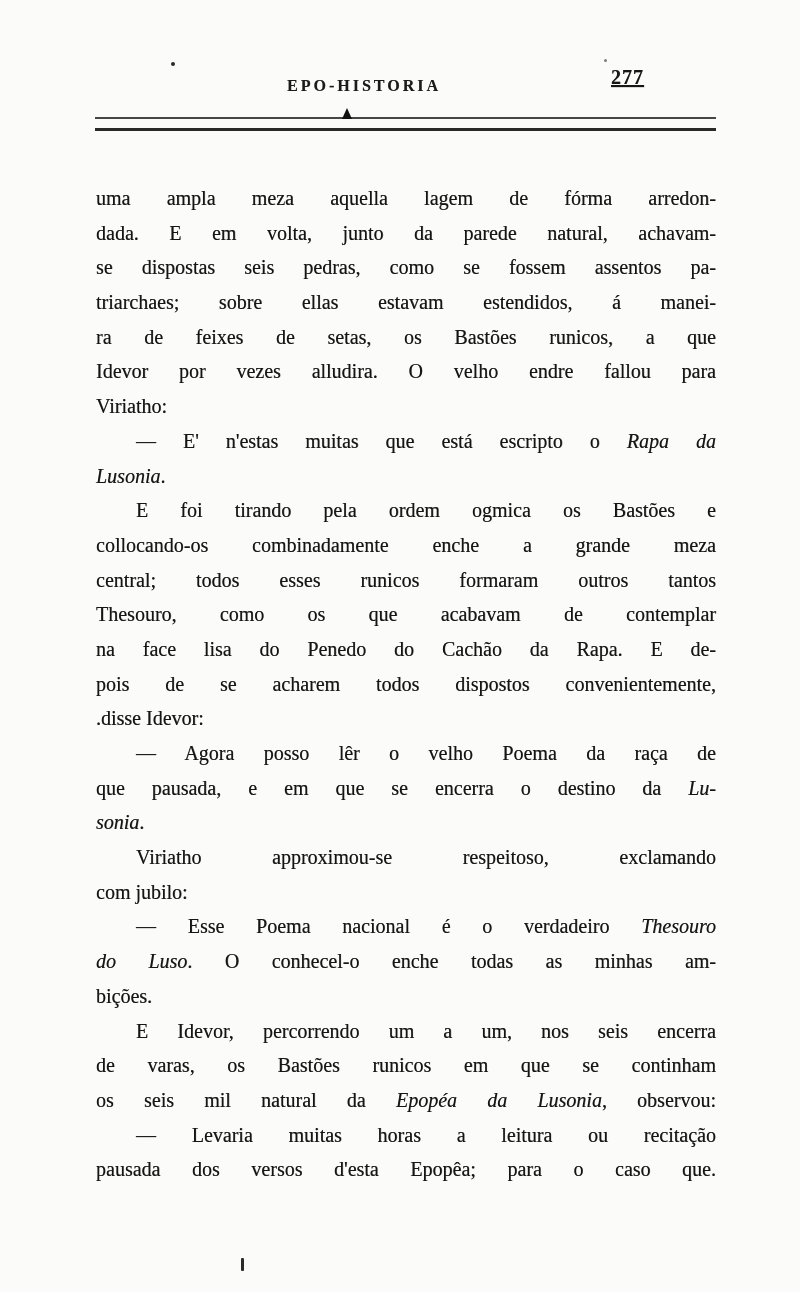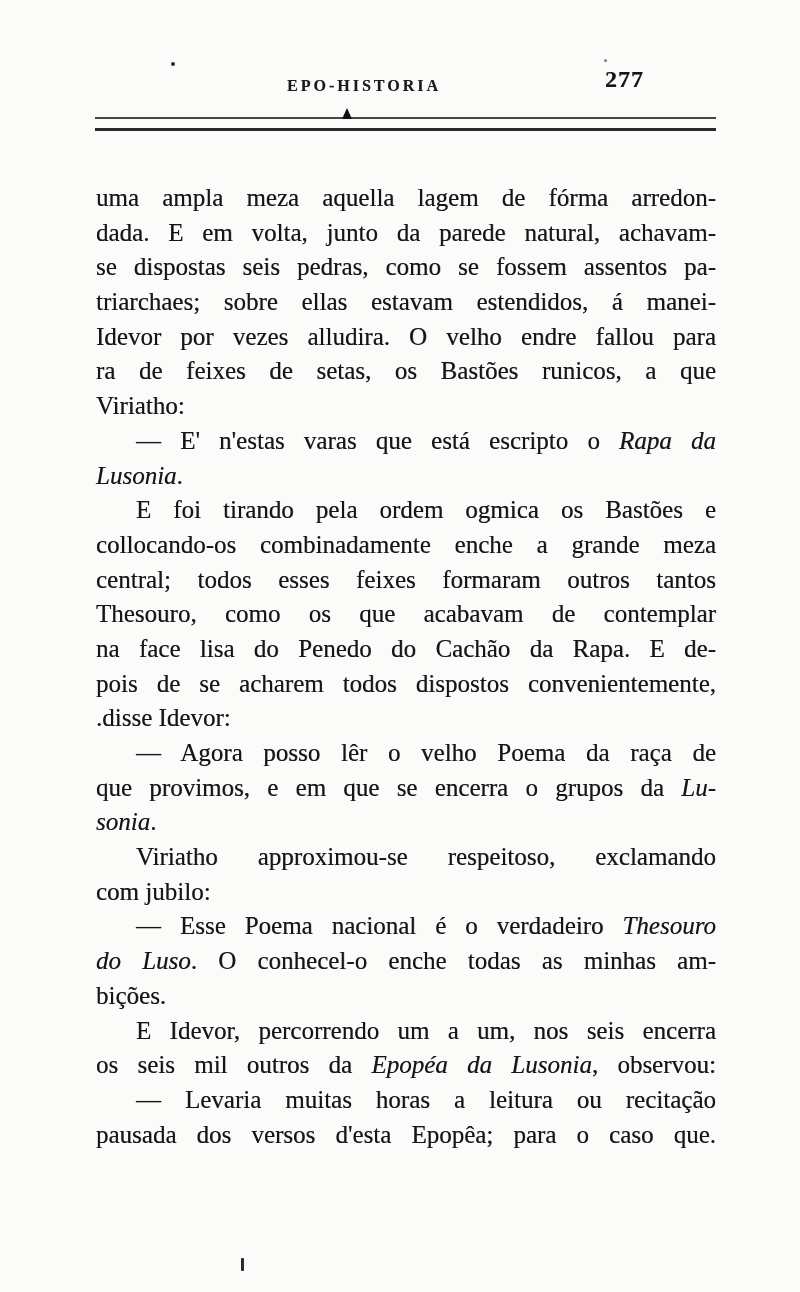--- a/index.html
+++ b/index.html
@@ -7,35 +7,36 @@
     position:relative;width:728px;height:1292px;background:#fbfbfa;
     font-family:"Liberation Serif","DejaVu Serif",serif;color:#151515;
     overflow:hidden;
   }
   .running-title{
     position:absolute;top:77px;left:0;width:100%;text-align:center;
     font-size:16px;font-weight:bold;letter-spacing:3px;color:#1b1b1b;
     text-shadow:0.3px 0.3px 0 rgba(20,20,20,.5);
   }
   .page-number{
-    position:absolute;top:66px;right:84px;font-size:24px;font-weight:bold;
+    position:absolute;top:66px;right:84px;font-size:20px;font-weight:bold;
     color:#161616;letter-spacing:1px;
     text-shadow:0.3px 0.3px 0 rgba(20,20,20,.5);
+    text-decoration:underline;
   }
   .rule{position:absolute;left:95px;width:621px;background:#1d1d1d;}
   .rule-thin{top:117px;height:2px;opacity:.82;}
   .rule-thick{top:128px;height:3px;opacity:.95;}
   .ink-blot{
     position:absolute;left:342px;top:108px;width:0;height:0;
     border-left:5px solid transparent;border-right:5px solid transparent;
     border-bottom:11px solid #121212;
   }
   .text-block{
     position:absolute;left:96px;top:181px;width:620px;
-    font-size:25px;line-height:34.7px;
+    font-size:20px;line-height:34.7px;
     text-shadow:0.35px 0.35px 0 rgba(20,20,20,.55);
   }
   .line{height:34.7px;}
   .line.just{text-align:justify;text-align-last:justify;}
   .line.indent{padding-left:40px;}
   .line i{font-style:italic;}
   .speck{position:absolute;background:#2a2a2a;border-radius:50%;}
   .spk-a{left:171px;top:62px;width:4px;height:4px;}
   .spk-b{left:604px;top:59px;width:3px;height:3px;opacity:.6;}
   .spk-c{left:791px;top:296px;width:4px;height:3px;opacity:.7;}
@@ -57,42 +58,43 @@
 
   <div class="rule rule-thin"></div>
   <div class="rule rule-thick"></div>
   <div class="ink-blot"></div>
 
   <div class="text-block">
       <div class="line just"><span>uma ampla meza aquella lagem de fórma arredon-</span></div>
       <div class="line just"><span>dada. E em volta, junto da parede natural, achavam-</span></div>
       <div class="line just"><span>se dispostas seis pedras, como se fossem assentos pa-</span></div>
       <div class="line just"><span>triarchaes; sobre ellas estavam estendidos, á manei-</span></div>
+      <div class="line just"><span>ra de feixes de setas, os Bastões runicos, a que</span></div>
       <div class="line just"><span>Idevor por vezes alludira. O velho endre fallou para</span></div>
-      <div class="line just"><span>ra de feixes de setas, os Bastões runicos, a que</span></div>
       <div class="line"><span>Viriatho:</span></div>
-      <div class="line just indent"><span>— E' n'estas varas que está escripto o </span><i>Rapa da</i></div>
+      <div class="line just indent"><span>— E' n'estas muitas que está escripto o </span><i>Rapa da</i></div>
       <div class="line"><i>Lusonia</i><span>.</span></div>
       <div class="line just indent"><span>E foi tirando pela ordem ogmica os Bastões e</span></div>
       <div class="line just"><span>collocando-os combinadamente enche a grande meza</span></div>
-      <div class="line just"><span>central; todos esses feixes formaram outros tantos</span></div>
+      <div class="line just"><span>central; todos esses runicos formaram outros tantos</span></div>
       <div class="line just"><span>Thesouro, como os que acabavam de contemplar</span></div>
       <div class="line just"><span>na face lisa do Penedo do Cachão da Rapa. E de-</span></div>
       <div class="line just"><span>pois de se acharem todos dispostos convenientemente,</span></div>
       <div class="line"><span>.disse Idevor:</span></div>
       <div class="line just indent"><span>— Agora posso lêr o velho Poema da raça de</span></div>
-      <div class="line just"><span>que provimos, e em que se encerra o grupos da </span><i>Lu-</i></div>
+      <div class="line just"><span>que pausada, e em que se encerra o destino da </span><i>Lu-</i></div>
       <div class="line"><i>sonia</i><span>.</span></div>
       <div class="line just indent"><span>Viriatho approximou-se respeitoso, exclamando</span></div>
       <div class="line"><span>com jubilo:</span></div>
       <div class="line just indent"><span>— Esse Poema nacional é o verdadeiro </span><i>Thesouro</i></div>
       <div class="line just"><i>do Luso</i><span>. O conhecel-o enche todas as minhas am-</span></div>
       <div class="line"><span>bições.</span></div>
       <div class="line just indent"><span>E Idevor, percorrendo um a um, nos seis encerra</span></div>
-      <div class="line just"><span>os seis mil outros da </span><i>Epopéa da Lusonia</i><span>, observou:</span></div>
+      <div class="line just"><span>de varas, os Bastões runicos em que se continham</span></div>
+      <div class="line just"><span>os seis mil natural da </span><i>Epopéa da Lusonia</i><span>, observou:</span></div>
       <div class="line just indent"><span>— Levaria muitas horas a leitura ou recitação</span></div>
       <div class="line just"><span>pausada dos versos d'esta Epopêa; para o caso que.</span></div>
     </div>
 
   <span class="speck spk-a"></span>
   <span class="speck spk-b"></span>
   <span class="speck spk-c"></span>
   <span class="speck spk-d"></span>
   <span class="speck spk-e"></span>
   <span class="tick-mark"></span>

